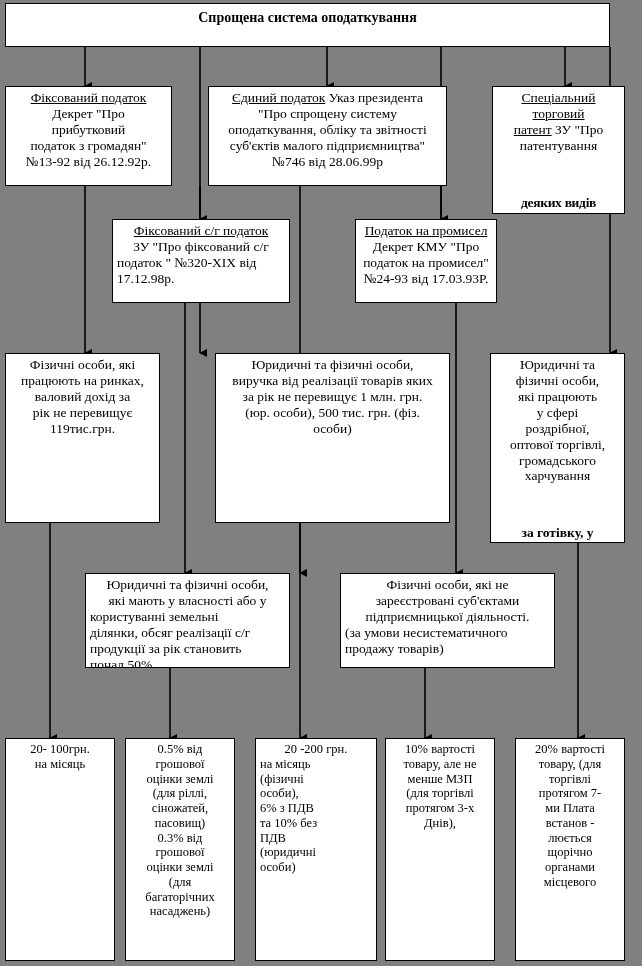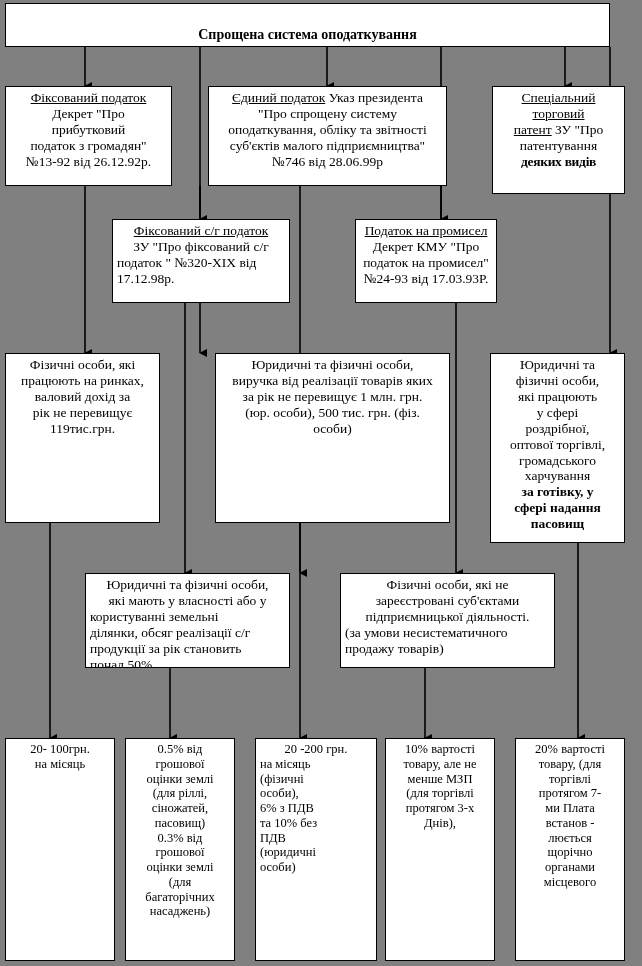--- a/index.html
+++ b/index.html
@@ -27,26 +27,26 @@
     border: 1px solid #000000;
     color: #000000;
     text-align: center;
     line-height: 1.18;
     padding: 3px 4px 2px 4px;
     z-index: 3;
     overflow: hidden;
   }
   .node .ln { display: block; }
   .u { text-decoration: underline; }
-  .b { font-weight: bold; }
+  .b { font-weight: bold; margin-top: 41px; }
   .title-node {
     font-weight: bold;
     font-size: 14px;
     display: flex;
-    align-items: flex-end;
+    align-items: flex-start;
     justify-content: center;
     padding-top: 6px;
   }
   .lvl1 { font-size: 13.5px; }
   .lvl2 { font-size: 13.5px; text-align: left; }
   .lvl2 .ctr { text-align: center; display: block; }
   .lvl3 { font-size: 13.5px; }
   .lvl4 { font-size: 13.5px; text-align: left; }
   .lvl4 .ctr { text-align: center; display: block; }
   .lvl5 { font-size: 13.5px; }
@@ -122,21 +122,21 @@
   </div>
 
   <div class="node lvl1" style="left:208px; top:86px; width:239px; height:100px;">
     <span class="ln"><span class="u">Єдиний податок</span><span> Указ президента</span></span>
     <span class="ln">"Про спрощену систему</span>
     <span class="ln">оподаткування, обліку та звітності</span>
     <span class="ln">суб'єктів малого підприємництва"</span>
     <span class="ln">№746 від 28.06.99р</span>
   </div>
 
-  <div class="node lvl1" style="left:492px; top:86px; width:133px; height:108px;">
+  <div class="node lvl1" style="left:492px; top:86px; width:133px; height:128px;">
     <span class="ln u">Спеціальний</span>
     <span class="ln u">торговий</span>
     <span class="ln"><span class="u">патент</span><span> ЗУ "Про</span></span>
     <span class="ln">патентування</span>
     <span class="ln b tight">деяких видів</span>
   </div>
 
   <div class="node lvl2" style="left:112px; top:219px; width:178px; height:84px;">
     <span class="ln ctr u">Фіксований  с/г податок</span>
     <span class="ln ctr">ЗУ "Про фіксований  с/г</span>

